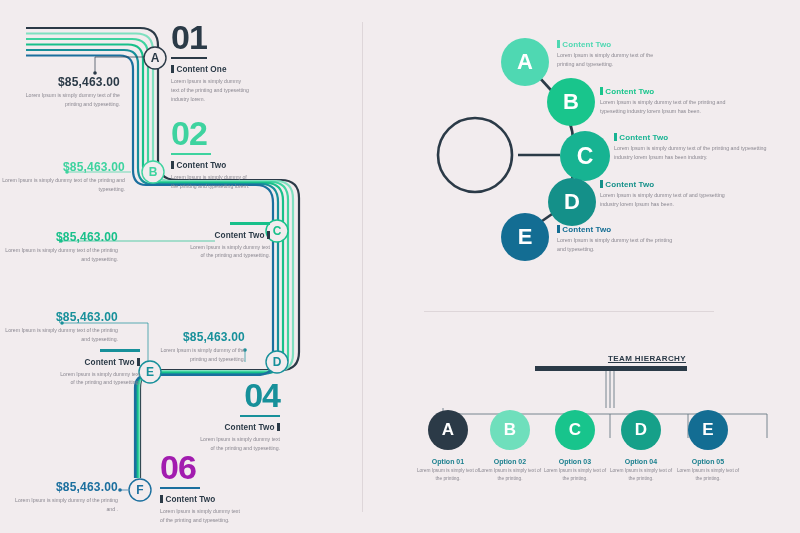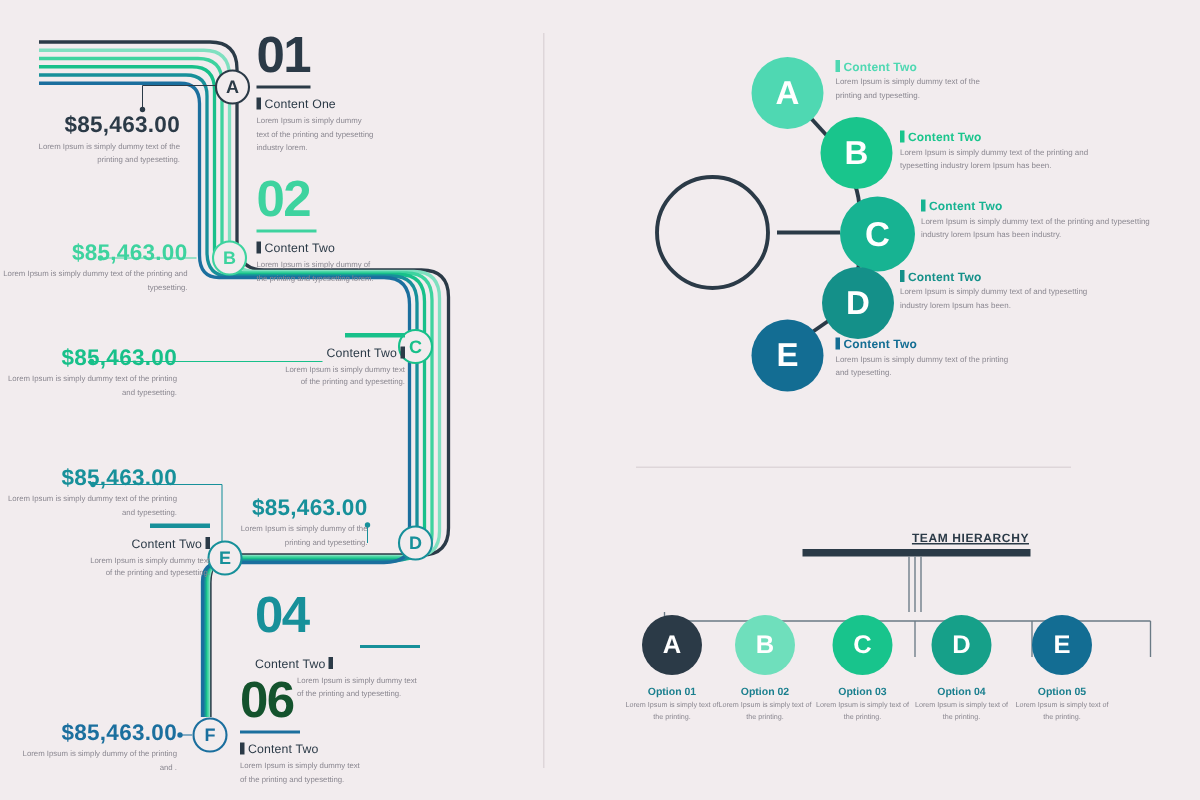--- a/index.html
+++ b/index.html
@@ -7,27 +7,27 @@
     width:800px;height:533px;
     background:#f2ecee;
     font-family:"Liberation Sans",sans-serif;
     overflow:hidden;
     position:relative;
   }
   .stage{position:absolute;left:0;top:0;width:800px;height:533px;}
 
   
   .price{
-    font-size:15px;font-weight:bold;letter-spacing:.2px;
+    font-size:12px;font-weight:bold;letter-spacing:.2px;
   }
   .desc{
     font-size:5.2px;line-height:1.65;color:#8a8790;
   }
   .blk-title{
-    font-size:8.2px;font-weight:normal;letter-spacing:.1px;
+    font-size:8.2px;font-weight:bold;letter-spacing:.1px;
   }
   .blk-desc{
     font-size:5.2px;line-height:1.7;color:#8a8790;
   }
   .num{
     font-weight:bold;font-size:34px;letter-spacing:-1px;line-height:.9;
   }
   .sq{display:inline-block;width:3px;height:8px;vertical-align:-1px;}
 
   
@@ -150,21 +150,21 @@
       <span>Content Two</span>
       <span class="sq" style="background:#2b3a47;"></span>
     </div>
     <div class="blk-desc" style="margin-top:3px;width:82px;margin-left:auto;">Lorem Ipsum is simply dummy text of the printing and typesetting.</div>
   </div>
   <div class="abs" style="left:0px;top:230px;width:118px;text-align:right;">
     <div class="price" style="color:#18c08a;">$85,463.00</div>
     <div class="desc" style="margin-top:2px;">Lorem Ipsum is simply dummy text of the printing and typesetting.</div>
   </div>
 
-  <div class="abs" style="left:170px;top:395px;width:110px;">
+  <div class="abs" style="left:170px;top:380px;width:110px;text-align:right;">
     <div class="num" style="color:#17909a;">04</div>
     <div style="width:40px;height:2.5px;background:#17909a;margin:4px 0 6px;margin-left:auto;"></div>
     <div class="blk-title" style="color:#2b3a47;">
       <span>Content Two</span>
       <span class="sq" style="background:#2b3a47;"></span>
     </div>
     <div class="blk-desc" style="margin-top:3px;width:82px;margin-left:auto;">Lorem Ipsum is simply dummy text of the printing and typesetting.</div>
   </div>
   <div class="abs" style="left:150px;top:330px;width:95px;text-align:right;">
     <div class="price" style="color:#17909a;">$85,463.00</div>
@@ -178,21 +178,21 @@
       <span class="sq" style="background:#2b3a47;"></span>
     </div>
     <div class="blk-desc" style="margin-top:3px;width:82px;margin-left:auto;">Lorem Ipsum is simply dummy text of the printing and typesetting.</div>
   </div>
   <div class="abs" style="left:0px;top:310px;width:118px;text-align:right;">
     <div class="price" style="color:#17909a;">$85,463.00</div>
     <div class="desc" style="margin-top:2px;">Lorem Ipsum is simply dummy text of the printing and typesetting.</div>
   </div>
 
   <div class="abs" style="left:160px;top:452px;width:110px;">
-    <div class="num" style="color:#14532d;">06</div>
+    <div class="num" style="color:#a21caf;">06</div>
     <div style="width:40px;height:2.5px;background:#1b6f9e;margin:4px 0 6px;"></div>
     <div class="blk-title" style="color:#2b3a47;">
       <span class="sq" style="background:#2b3a47;"></span>
       <span>Content Two</span>
     </div>
     <div class="blk-desc" style="margin-top:3px;width:82px;">Lorem Ipsum is simply dummy text of the printing and typesetting.</div>
   </div>
   <div class="abs" style="left:15px;top:480px;width:103px;text-align:right;">
     <div class="price" style="color:#1b6f9e;">$85,463.00</div>
     <div class="desc" style="margin-top:2px;">Lorem Ipsum is simply dummy of the printing and .</div>

